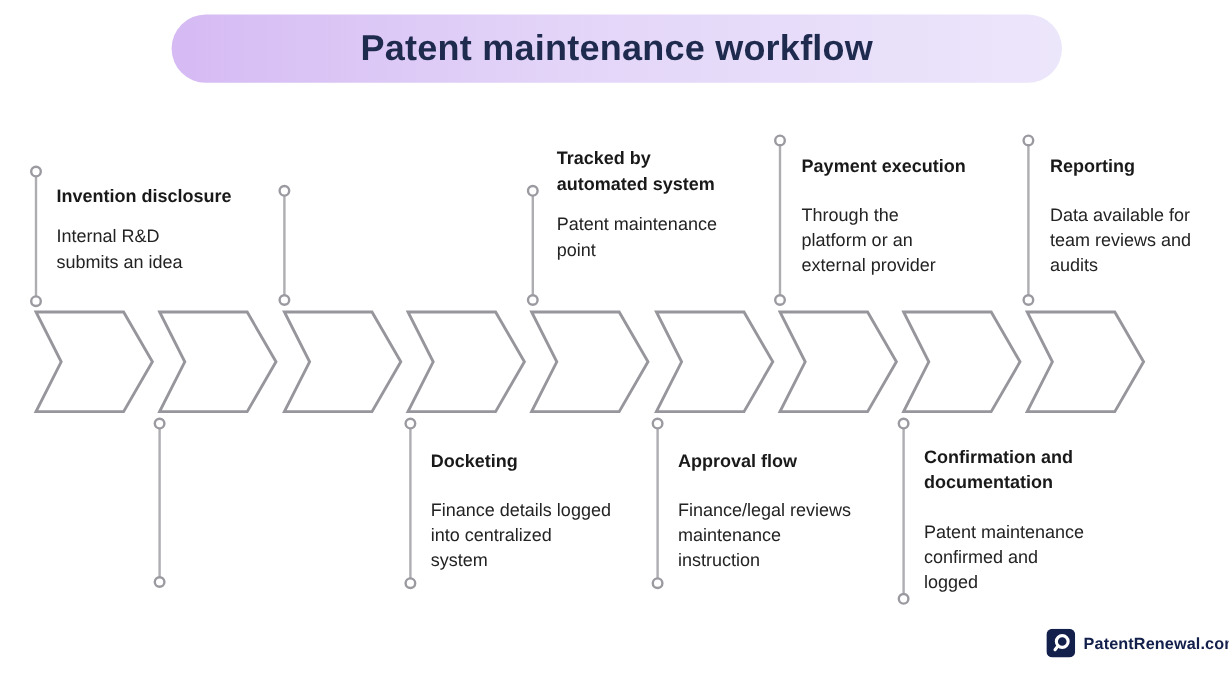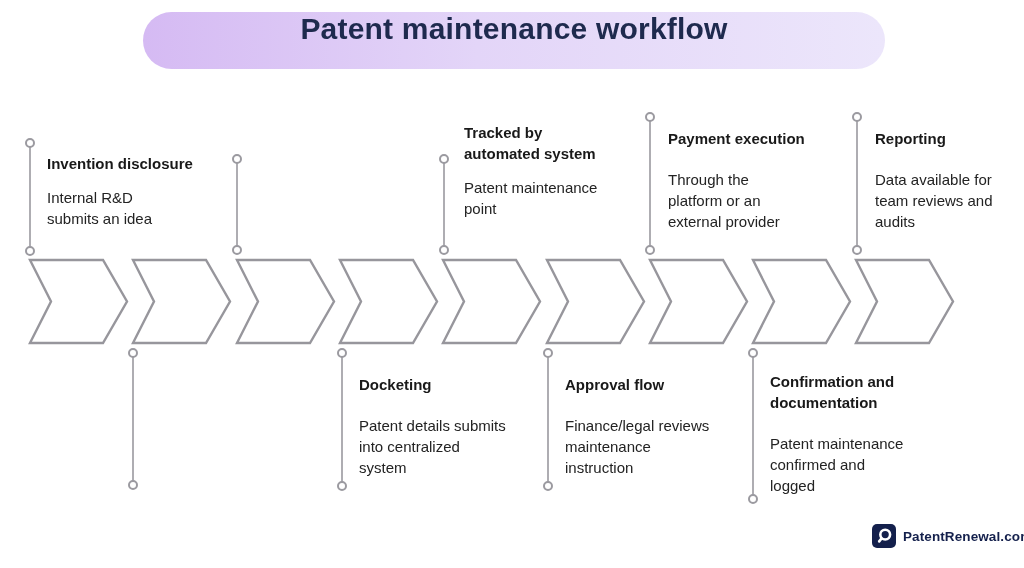--- a/index.html
+++ b/index.html
@@ -2,21 +2,21 @@
 <html><head>
 <meta charset="utf-8">
 <style>
   html,body{margin:0;padding:0;background:#ffffff;}
   .canvas{position:relative;width:1024px;height:568px;background:#ffffff;overflow:hidden;
           font-family:"Liberation Sans","DejaVu Sans",sans-serif;}
 
   
   .banner{position:absolute;left:143px;top:12px;width:742px;height:57px;border-radius:29px;
           background:linear-gradient(90deg,#d5baf3 0%,#e3d5f8 45%,#ece6fb 100%);
-          display:flex;justify-content:center;}
+          display:flex;align-items:center;justify-content:center;}
   .banner-title{font-size:30px;font-weight:700;color:#1e2a4e;letter-spacing:.2px;}
 
   
   .chevron{position:absolute;top:258px;width:101px;height:87px;}
   .chevron polygon{fill:#ffffff;stroke:#97969c;stroke-width:2.4;stroke-linejoin:miter;}
 
   
   .connector{position:absolute;width:2px;background:#aeadb2;}
   .connector::before,.connector::after{content:"";position:absolute;left:-4px;width:6px;height:6px;
           border:2px solid #9b9aa0;border-radius:50%;background:#fff;}
@@ -105,21 +105,21 @@
 
   <div class="connector" style="left:132px;top:357px;height:124px"></div>
   <div class="connector" style="left:341px;top:357px;height:125px"></div>
   <div class="connector" style="left:547px;top:357px;height:125px"></div>
   <div class="connector" style="left:752px;top:357px;height:138px"></div>
 
   <div class="step-text gap-lg" style="left:150px;top:374px">
   </div>
   <div class="step-text gap-lg" style="left:359px;top:374px">
     <p class="step-title">Docketing</p>
-    <p class="step-desc">Patent details submits
+    <p class="step-desc">Finance details logged
 into centralized
 system</p>
   </div>
   <div class="step-text gap-lg" style="left:770px;top:371px">
     <p class="step-title">Confirmation and
 documentation</p>
     <p class="step-desc">Patent maintenance
 confirmed and
 logged</p>
   </div>

